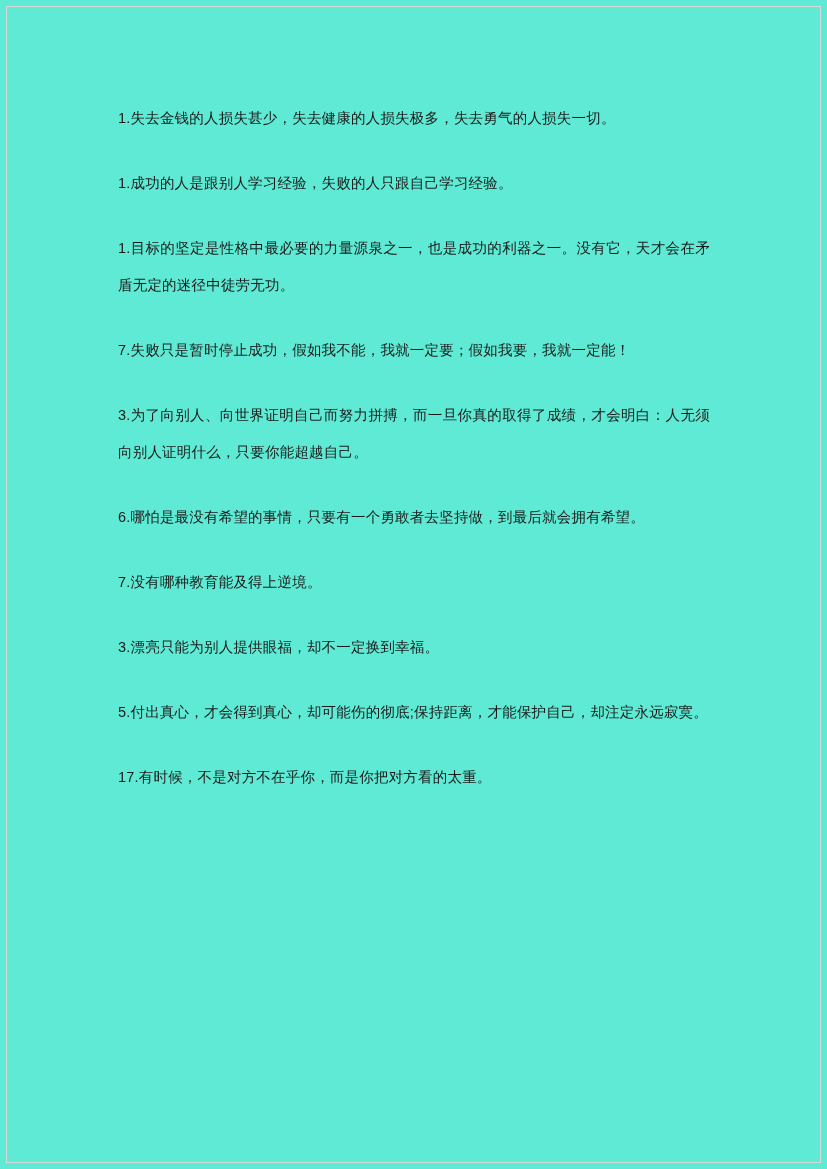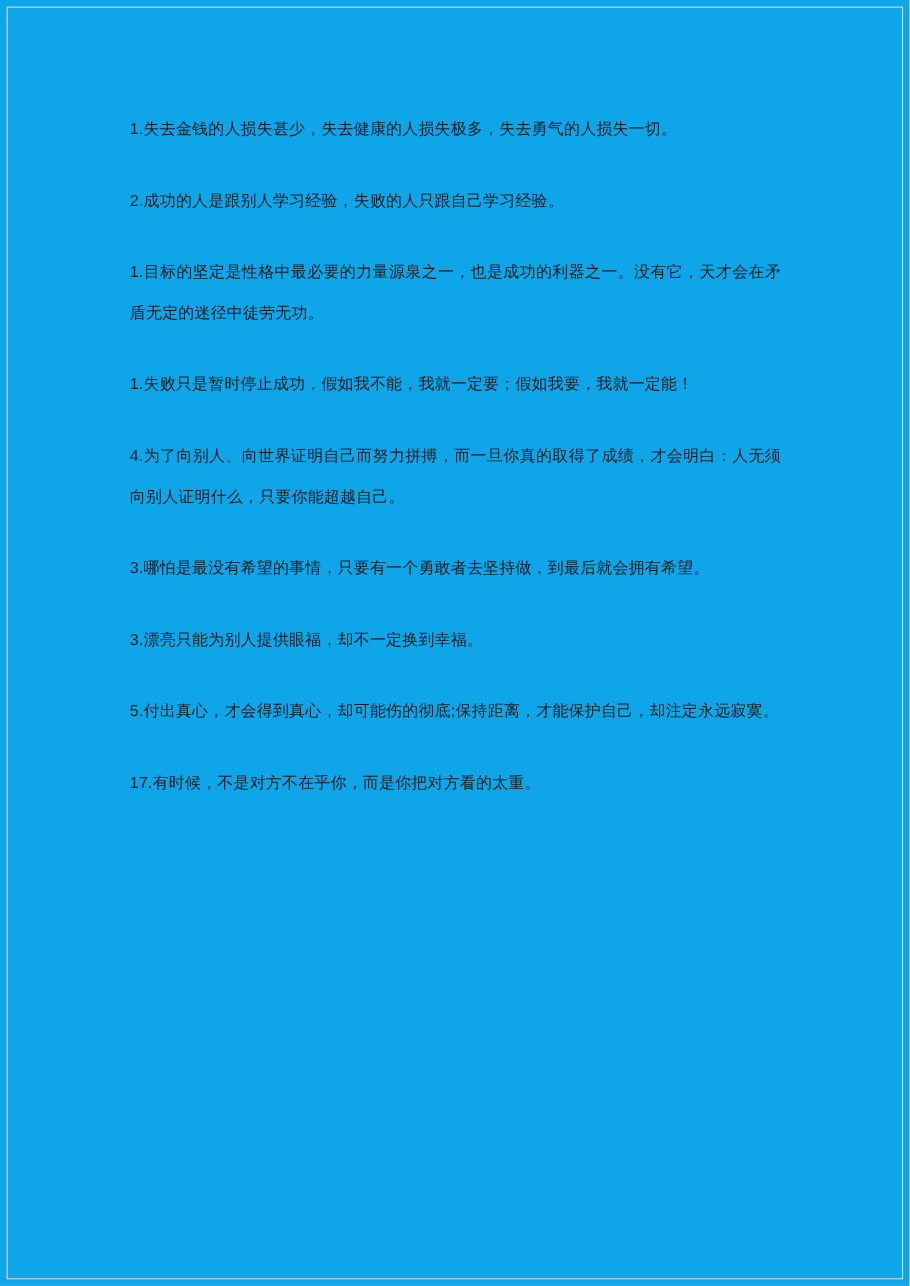--- a/index.html
+++ b/index.html
@@ -8,21 +8,21 @@
     background: #ffffff;
   }
   body {
     font-family: "Liberation Sans", "DejaVu Sans", sans-serif;
   }
   .page {
     position: relative;
     width: 827px;
     height: 1169px;
     margin: 0 auto;
-    background: #0ea5e9;
+    background: #5eead4;
     box-sizing: border-box;
     overflow: hidden;
   }
   .page-border {
     position: absolute;
     left: 6px;
     top: 6px;
     right: 6px;
     bottom: 6px;
     border: 1px solid #d8d8d8;
@@ -47,22 +47,23 @@
     margin-bottom: 0;
   }
 </style>
 </head>
 <body>
 
 <div class="page">
   <div class="page-border"></div>
   <div class="content">
     <p class="para">1.失去金钱的人损失甚少，失去健康的人损失极多，失去勇气的人损失一切。</p>
-    <p class="para">2.成功的人是跟别人学习经验，失败的人只跟自己学习经验。</p>
+    <p class="para">1.成功的人是跟别人学习经验，失败的人只跟自己学习经验。</p>
     <p class="para">1.目标的坚定是性格中最必要的力量源泉之一，也是成功的利器之一。没有它，天才会在矛盾无定的迷径中徒劳无功。</p>
-    <p class="para">1.失败只是暂时停止成功，假如我不能，我就一定要；假如我要，我就一定能！</p>
-    <p class="para">4.为了向别人、向世界证明自己而努力拼搏，而一旦你真的取得了成绩，才会明白：人无须向别人证明什么，只要你能超越自己。</p>
-    <p class="para">3.哪怕是最没有希望的事情，只要有一个勇敢者去坚持做，到最后就会拥有希望。</p>
+    <p class="para">7.失败只是暂时停止成功，假如我不能，我就一定要；假如我要，我就一定能！</p>
+    <p class="para">3.为了向别人、向世界证明自己而努力拼搏，而一旦你真的取得了成绩，才会明白：人无须向别人证明什么，只要你能超越自己。</p>
+    <p class="para">6.哪怕是最没有希望的事情，只要有一个勇敢者去坚持做，到最后就会拥有希望。</p>
+    <p class="para">7.没有哪种教育能及得上逆境。</p>
     <p class="para">3.漂亮只能为别人提供眼福，却不一定换到幸福。</p>
     <p class="para">5.付出真心，才会得到真心，却可能伤的彻底;保持距离，才能保护自己，却注定永远寂寞。</p>
     <p class="para">17.有时候，不是对方不在乎你，而是你把对方看的太重。</p>
   </div>
 </div>
 
 </body></html>

